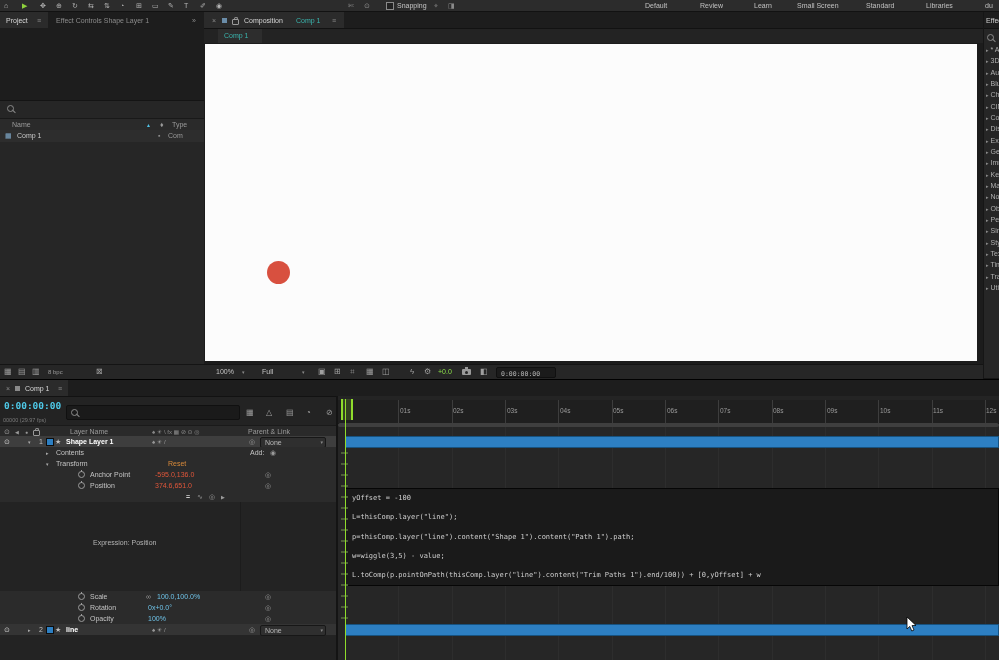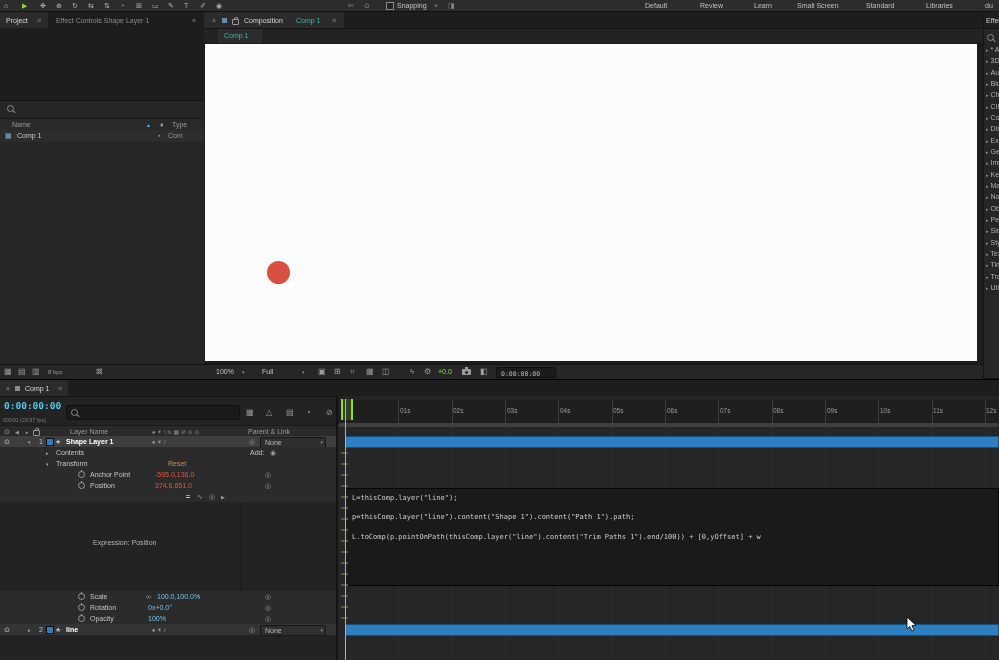--- a/index.html
+++ b/index.html
@@ -309,22 +309,24 @@
         <span class="rlabel" style="left:595px">11s</span>
         <span class="rlabel" style="left:648px">12s</span>
       </div>
       <div style="position:absolute;left:0;right:0;top:27px;height:4px;background:#3f3f3f;border-radius:2px"></div>
       <div style="position:absolute;left:0;right:0;top:31px;bottom:0;background:#262626;background-image:repeating-linear-gradient(90deg,rgba(255,255,255,0.03) 0 1px,transparent 1px 53.33px);background-position:7px 0"></div>
 
       <div style="position:absolute;left:7px;right:0;top:40px;height:10px;background:#2d7fc2;border:1px solid #17527f"></div>
       <div style="position:absolute;left:7px;right:0;top:228px;height:10px;background:#2d7fc2;border:1px solid #17527f"></div>
 
       <div style="position:absolute;left:7px;right:0;top:92px;height:96px;background:#1a1a1a;border:1px solid #060606">
+        <div class="exprline">yOffset = -100</div>
         <div class="exprline">L=thisComp.layer("line");</div>
         <div class="exprline">p=thisComp.layer("line").content("Shape 1").content("Path 1").path;</div>
+        <div class="exprline">w=wiggle(3,5) - value;</div>
         <div class="exprline">L.toComp(p.pointOnPath(thisComp.layer("line").content("Trim Paths 1").end/100)) + [0,yOffset] + w</div>
       </div>
 
       <div class="dash" style="top:56px"></div>
       <div class="dash" style="top:67px"></div>
       <div class="dash" style="top:78px"></div>
       <div class="dash" style="top:89px"></div>
       <div class="dash" style="top:100px"></div>
       <div class="dash" style="top:111px"></div>
       <div class="dash" style="top:122px"></div>

